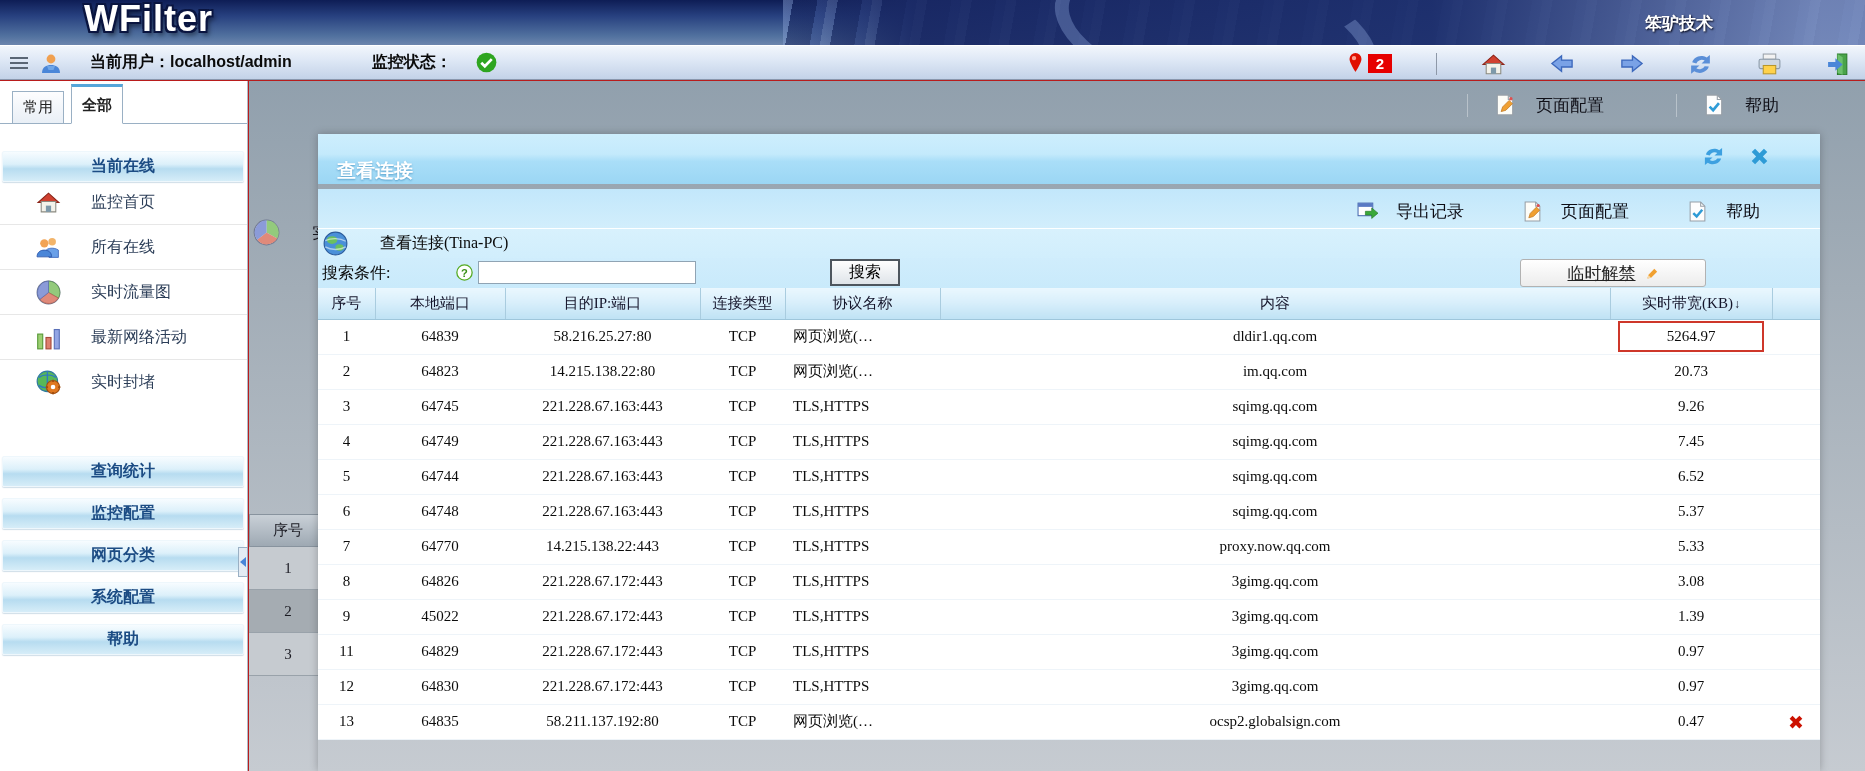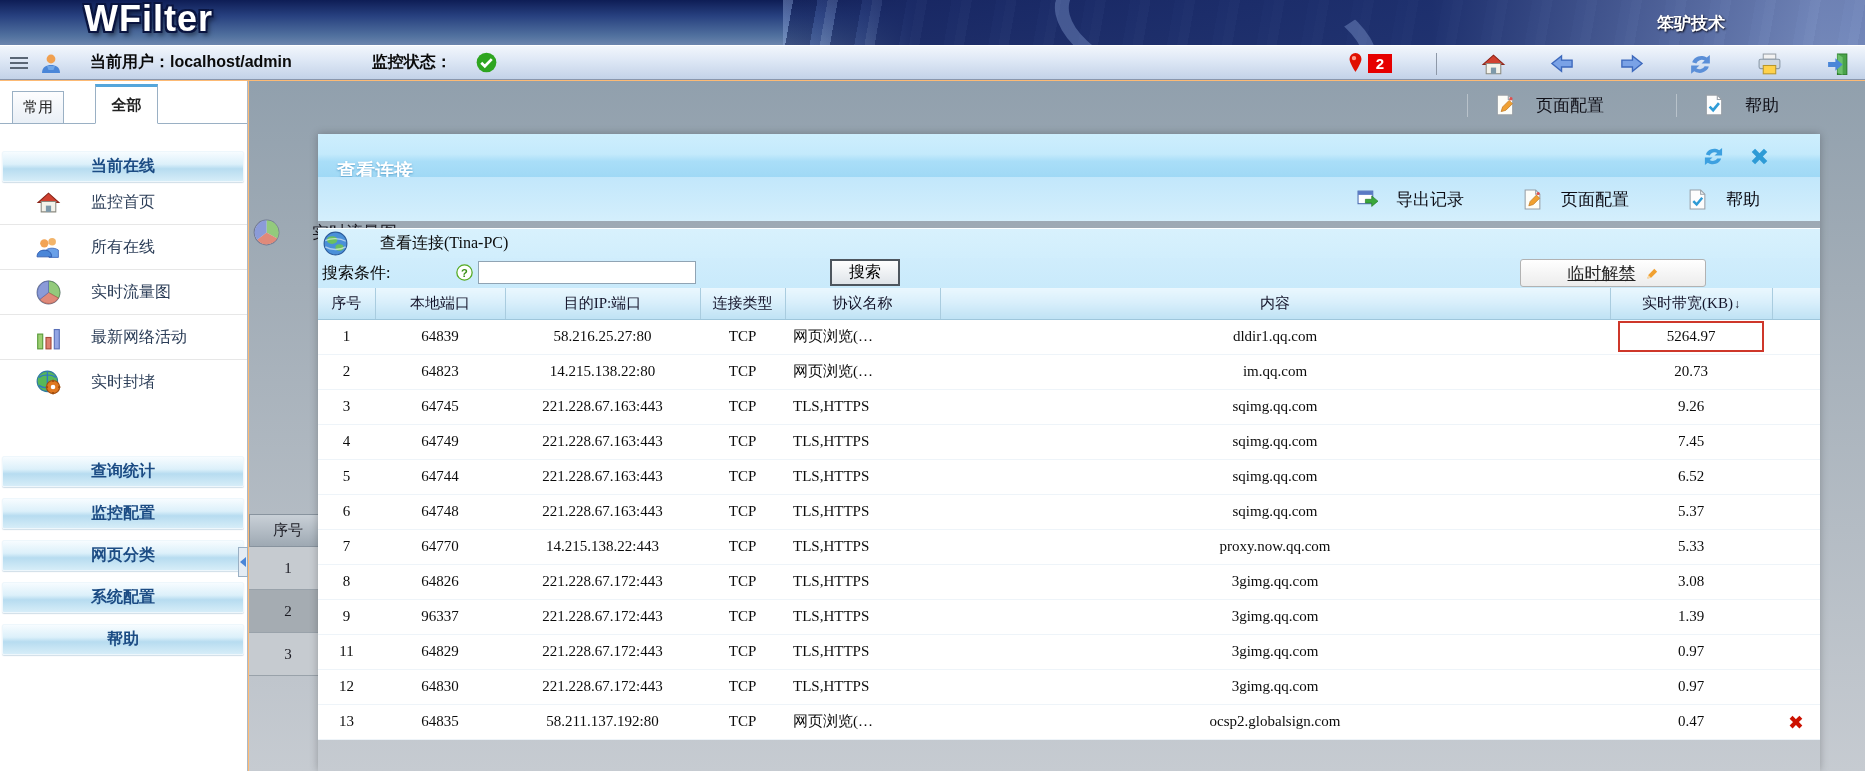--- a/index.html
+++ b/index.html
@@ -1,30 +1,30 @@
 <!DOCTYPE html>
 <html><head>
 <meta charset="utf-8">
 <style>
   html,body{margin:0;padding:0;}
   body{font-family:"Liberation Sans",sans-serif;}
-  .stage{position:relative;width:1865px;height:771px;overflow:hidden;background:#fdba74;}
+  .stage{position:relative;width:1865px;height:771px;overflow:hidden;background:#b91c1c;}
 
   
   .banner{position:absolute;left:0;top:0;width:100%;height:45px;
     background:linear-gradient(180deg,#0e1d55 0%,#27407f 35%,#51719f 80%,#6c85ad 100%);overflow:hidden;}
   .banner-photo{position:absolute;right:0;top:0;width:58%;height:100%;
     background:
       linear-gradient(90deg,rgba(20,35,90,0) 0%,rgba(25,40,100,.9) 12%,rgba(30,48,110,.95) 60%,rgba(120,140,190,.9) 96%),
       repeating-linear-gradient(100deg,rgba(140,165,215,.45) 0 10px,rgba(25,40,95,.55) 10px 34px,rgba(70,95,160,.5) 34px 44px);}
   .banner-arc{position:absolute;right:26%;top:-40px;width:300px;height:120px;border-radius:50%;
     border:14px solid rgba(150,175,225,.35);border-top-color:transparent;transform:rotate(12deg);}
   .logo{position:absolute;left:84px;top:-2px;font-size:36px;font-weight:bold;letter-spacing:1px;color:#fff;
     text-shadow:-2px -2px 0 #0a1540,2px -2px 0 #0a1540,-2px 2px 0 #0a1540,2px 2px 0 #0a1540,3px 4px 5px rgba(0,0,0,.55);}
-  .brand{position:absolute;right:140px;top:12px;color:#fff;font-size:17px;font-weight:bold;text-shadow:1px 1px 2px #001;}
+  .brand{position:absolute;right:152px;top:12px;color:#fff;font-size:17px;font-weight:bold;text-shadow:1px 1px 2px #001;}
 
   
   .toolbar{position:absolute;left:0;top:45px;width:100%;height:35px;box-sizing:border-box;
     background:linear-gradient(180deg,#f2f6fc 0%,#dde7f5 45%,#c3d2e8 100%);
     border-top:1px solid #fff;border-bottom:1px solid #8a97ad;display:flex;align-items:center;}
   .tb-left{display:flex;align-items:center;margin-left:10px;}
   .ham{width:18px;display:flex;flex-direction:column;gap:3px;cursor:pointer;}
   .ham i{height:2px;background:#5a6675;display:block;}
   .tb-label{font-size:16px;font-weight:bold;color:#0a0a0a;}
   .tb-right{position:absolute;right:14px;top:0;height:35px;display:flex;align-items:center;gap:44px;}
@@ -33,22 +33,22 @@
     display:flex;align-items:center;justify-content:center;padding:0 3px;}
   .tb-divider{width:1px;height:22px;background:#8d98a8;}
   .tb-icon{width:25px;height:22px;cursor:pointer;}
 
   
   .sidebar{position:absolute;left:0;top:81px;width:248px;height:690px;background:#fff;border-right:1px solid #aeb9c6;box-sizing:border-box;}
   .tabs-row{position:absolute;left:0;top:0;width:100%;height:43px;border-bottom:1px solid #9ab0c4;box-sizing:border-box;}
   .tab{position:absolute;bottom:-1px;display:flex;align-items:center;justify-content:center;
     font-size:15px;color:#222;box-sizing:border-box;cursor:pointer;}
   .tab-common{left:12px;width:52px;height:33px;border:1px solid #9ab0c4;background:linear-gradient(#fdfdfe,#e9eff6);}
-  .tab-all{left:71px;width:63px;height:40px;border:1px solid #9ab0c4;border-top:3px solid #55a6db;border-bottom:1px solid #fff;
-    background:#fff;font-weight:bold;margin-left:24px;}
+  .tab-all{left:71px;width:52px;height:40px;border:1px solid #9ab0c4;border-top:3px solid #55a6db;border-bottom:1px solid #fff;
+    background:#fff;font-weight:bold;}
   .group-bar{position:absolute;left:2px;right:3px;height:29px;border-radius:2px;cursor:pointer;
     background:linear-gradient(180deg,#f7fcff 0%,#dcf0fa 42%,#b7dcf0 58%,#d6edf8 100%);
     border:1px solid #eef7fc;box-shadow:0 1px 1px rgba(120,160,190,.35);
     display:flex;align-items:center;justify-content:center;font-size:16px;font-weight:bold;color:#1c4c84;}
   .side-items{position:absolute;left:0;top:99px;width:100%;}
   .side-item{height:45px;display:flex;align-items:center;padding-left:36px;gap:30px;cursor:pointer;
     border-bottom:1px solid #e7e7e7;font-size:16px;color:#2c3e58;box-sizing:border-box;}
   .side-item:last-child{border-bottom:none;}
   .side-item svg{width:25px;height:25px;flex:none;}
   .collapse{position:absolute;right:-1px;top:466px;width:10px;height:30px;background:#e4ecf4;border:1px solid #9ab0c4;
@@ -73,21 +73,21 @@
 
   
   .dialog{position:absolute;left:318px;top:134px;width:1502px;height:637px;box-shadow:0 0 8px rgba(0,0,0,.25);}
   .caption{position:absolute;left:0;top:0;width:100%;height:50px;
     background:linear-gradient(180deg,#cdeefd 0%,#c4eafc 40%,#a9def8 55%,#9bd6f4 100%);}
   .caption-title{position:absolute;left:19px;top:24px;color:#fff;font-weight:bold;font-size:19px;
     text-shadow:0 1px 2px rgba(0,90,150,.45);}
   .dlg-icon{position:absolute;width:21px;height:21px;cursor:pointer;}
   .dlg-refresh{right:96px;top:12px;}
   .dlg-close{right:50px;top:12px;}
-  .dlg-toolbar{position:absolute;left:0;top:43px;width:100%;height:44px;box-sizing:border-box;
+  .dlg-toolbar{position:absolute;left:0;top:55px;width:100%;height:44px;box-sizing:border-box;
     background:linear-gradient(180deg,#c2e7fb,#d4effc);
     display:flex;justify-content:flex-end;align-items:center;gap:58px;padding-right:60px;}
   .tool-group{display:flex;align-items:center;gap:18px;font-size:17px;color:#0c0c14;cursor:pointer;}
   .tool-group svg{width:21px;height:21px;}
   .dlg-subtitle{position:absolute;left:0;top:94px;width:100%;height:30px;box-sizing:border-box;
     border-top:1px solid rgba(255,255,255,.95);background:linear-gradient(#d8f1fd,#d1eefc);
     display:flex;align-items:center;}
   .dlg-subtitle svg{width:25px;height:25px;margin-left:5px;}
   .subtitle-text{margin-left:32px;font-size:16px;color:#0a0a0a;font-family:"Liberation Serif",serif;}
   .dlg-search{position:absolute;left:0;top:124px;width:100%;height:30px;background:linear-gradient(#d0edfc,#c9eafb);}
@@ -473,21 +473,21 @@
             <td>64826</td>
             <td>221.228.67.172:443</td>
             <td>TCP</td>
             <td>TLS,HTTPS</td>
             <td>3gimg.qq.com</td>
             <td>3.08</td>
             <td></td>
           </tr>
           <tr>
             <td>9</td>
-            <td>96337</td>
+            <td>45022</td>
             <td>221.228.67.172:443</td>
             <td>TCP</td>
             <td>TLS,HTTPS</td>
             <td>3gimg.qq.com</td>
             <td>1.39</td>
             <td></td>
           </tr>
           <tr>
             <td>11</td>
             <td>64829</td>

